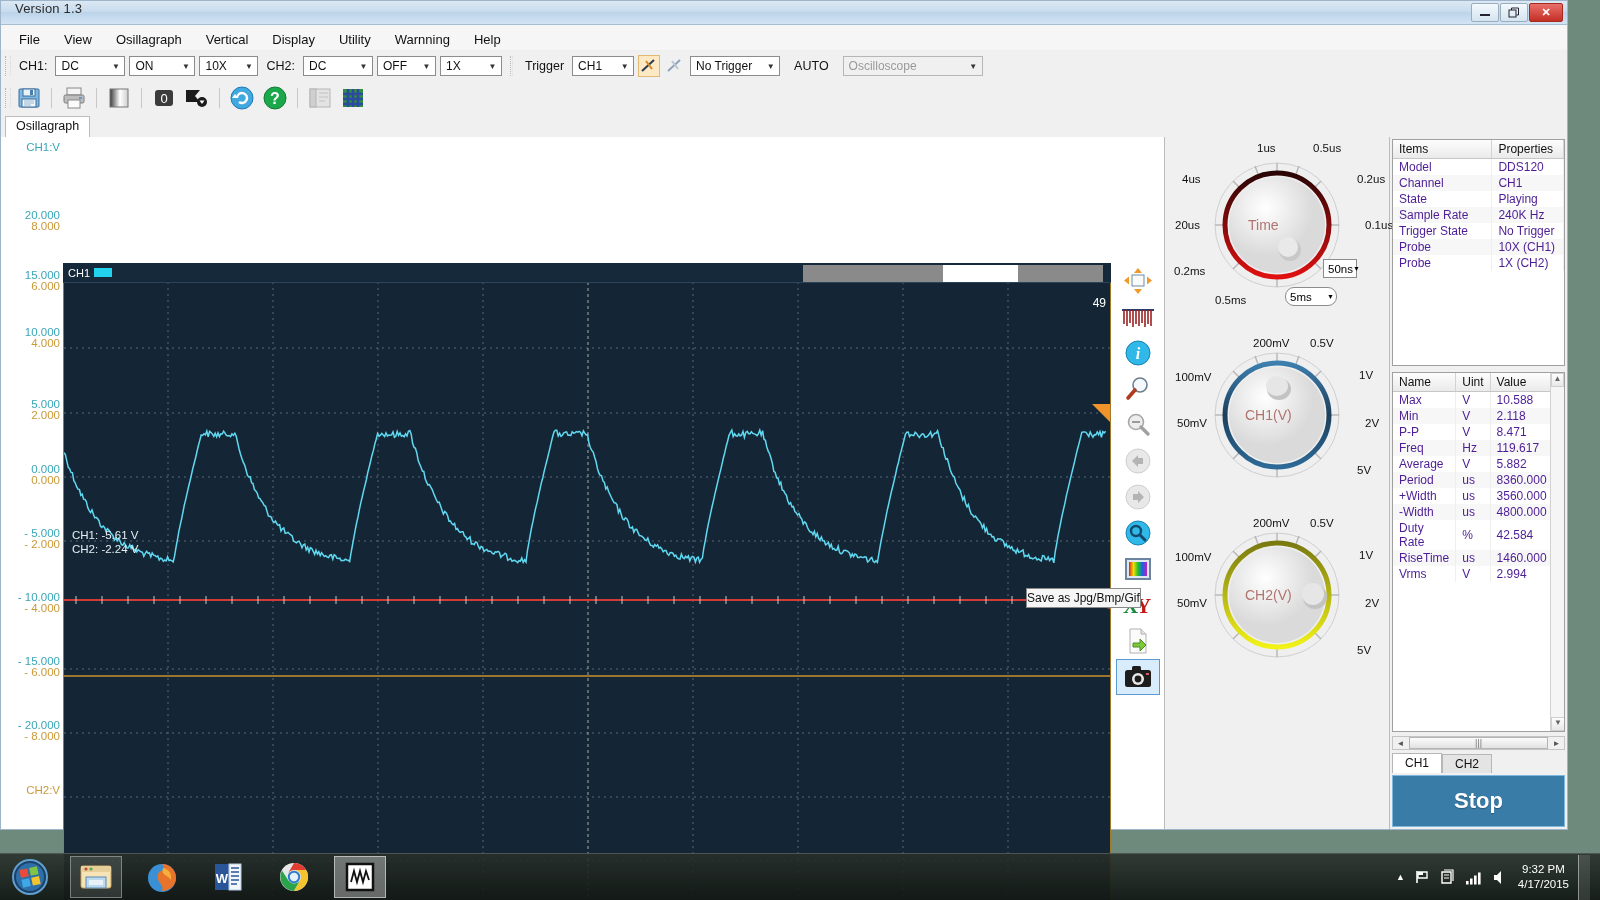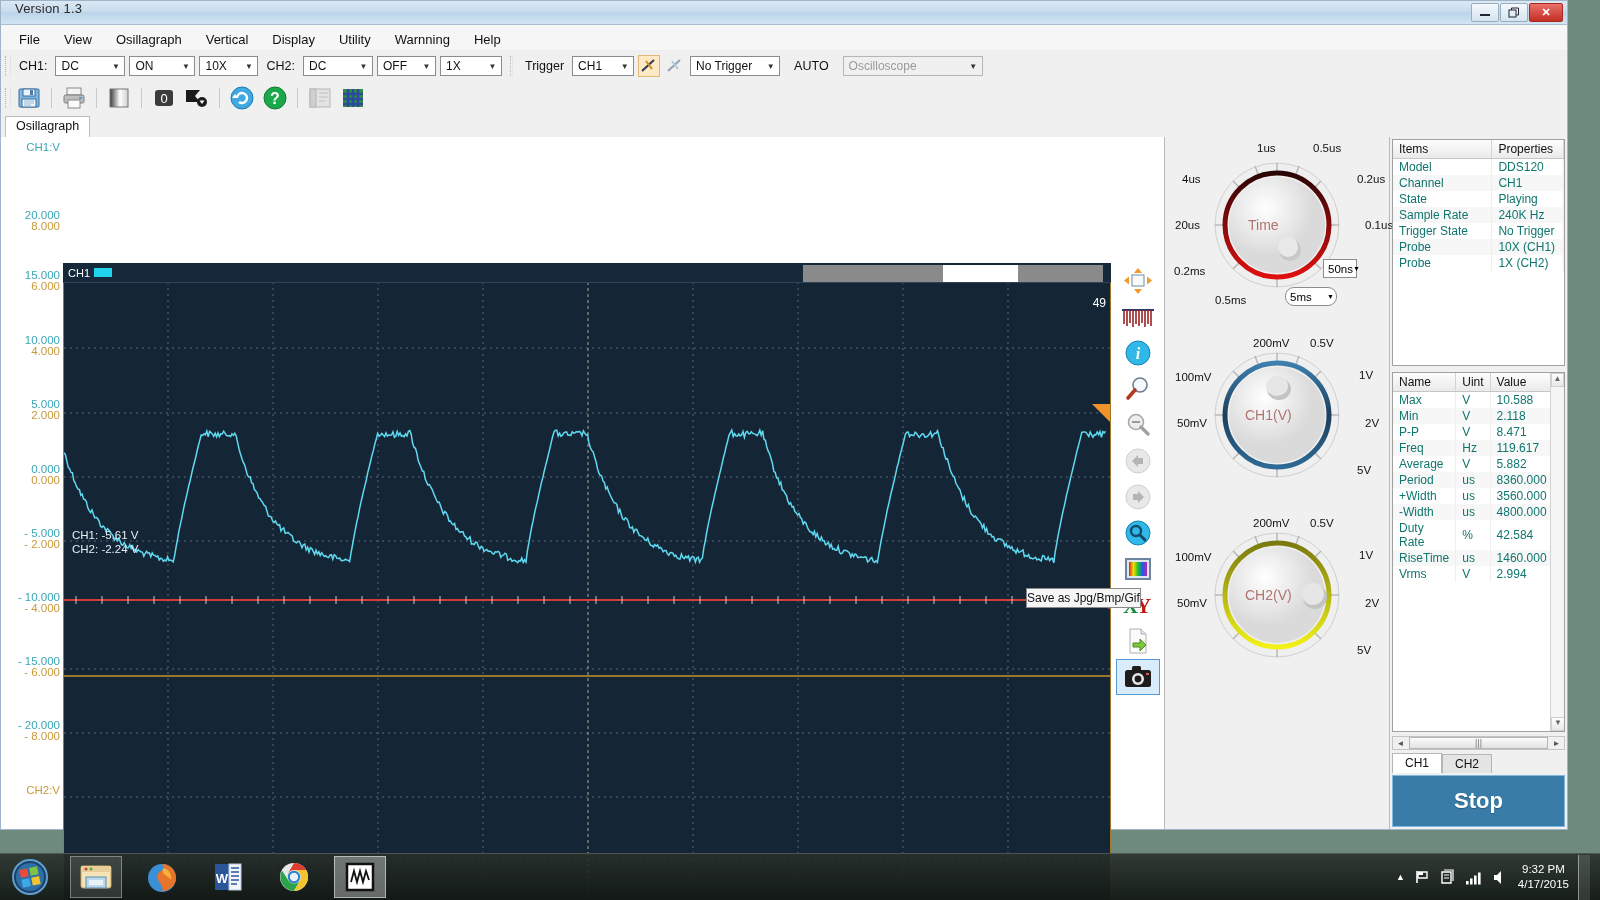--- a/index.html
+++ b/index.html
@@ -79,21 +79,21 @@
             font-size:11.5px; display:flex; align-items:center; justify-content:space-between;
             padding:0 2px 0 4px; }
   
   .tablecol { flex:1; background:#f0f0f0; border-left:1px solid #bbb; display:flex; flex-direction:column; padding:2px; }
   .tbox { background:#fff; border:1px solid #a0a0a0; overflow:hidden; position:relative; }
   table.grid { width:100%; border-collapse:collapse; font-size:12px; }
   table.grid th {
     background:linear-gradient(#fdfdfd,#eaeaea); border-right:1px solid #d3d3d3;
     border-bottom:1px solid #c6c6c6; font-weight:normal; text-align:left; padding:2px 6px; color:#111;
   }
-  table.grid td { padding:1px 6px; border-right:1px solid #efefef; color:#0f766e;margin-top:32px; }
+  table.grid td { padding:1px 6px; border-right:1px solid #efefef; color:#4c1d95;margin-top:32px; }
   table.grid tr.alt td { background:#f7f7f7; }
   .hscroll { height:14px; background:#f0f0f0; border:1px solid #c4c4c4; display:flex; align-items:center; }
   .hscroll .arr { width:15px; text-align:center; font-size:8px; color:#555; }
   .hscroll .thumb { flex:1; height:12px; margin:0 1px;
        background:linear-gradient(#fcfcfc,#e2e2e2); border:1px solid #b5b5b5; text-align:center;
        font-size:9px; color:#777; line-height:10px; }
   .vscroll { position:absolute; right:0; top:0; width:14px; bottom:0; background:#f5f5f5; border-left:1px solid #d2d2d2;}
   .vscroll .arr { height:14px; text-align:center; font-size:8px; color:#666; border:1px solid #cfcfcf; background:linear-gradient(#fdfdfd,#e8e8e8);}
   .chtabs { display:flex; align-items:flex-end; height:20px; margin-top:3px; }
   .chtab { height:19px; padding:2px 12px 0; font-size:12px; border:1px solid #b6b6b6; border-bottom:none; background:#e4e4e4; color:#111;}
@@ -327,21 +327,21 @@
             <span class="c1">CH1:V</span>
           </div>
         <div class="ylab" style="top:73px;">
             <span class="c1">20.000</span>
             <span class="c2">8.000</span>
           </div>
         <div class="ylab" style="top:133px;">
             <span class="c1">15.000</span>
             <span class="c2">6.000</span>
           </div>
-        <div class="ylab" style="top:198px;">
+        <div class="ylab" style="top:190px;">
             <span class="c1">10.000</span>
             <span class="c2">4.000</span>
           </div>
         <div class="ylab" style="top:262px;">
             <span class="c1">5.000</span>
             <span class="c2">2.000</span>
           </div>
         <div class="ylab" style="top:327px;">
             <span class="c1">0.000</span>
             <span class="c2">0.000</span>

